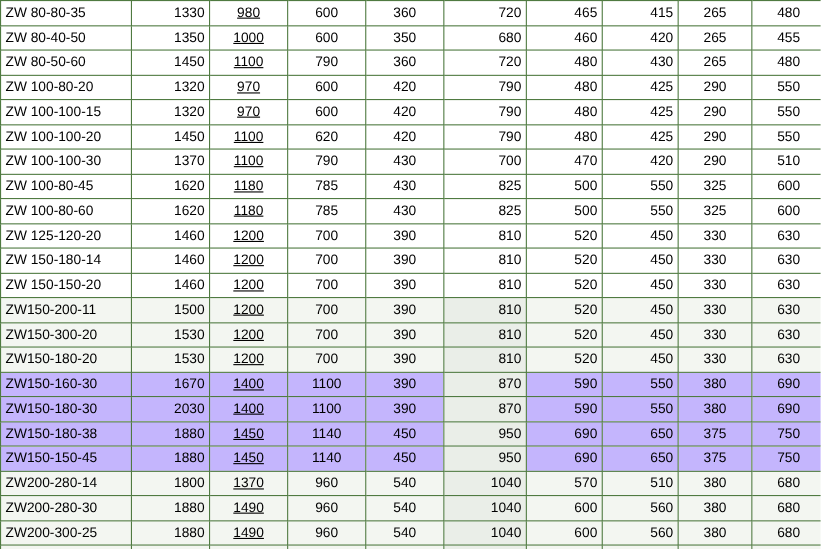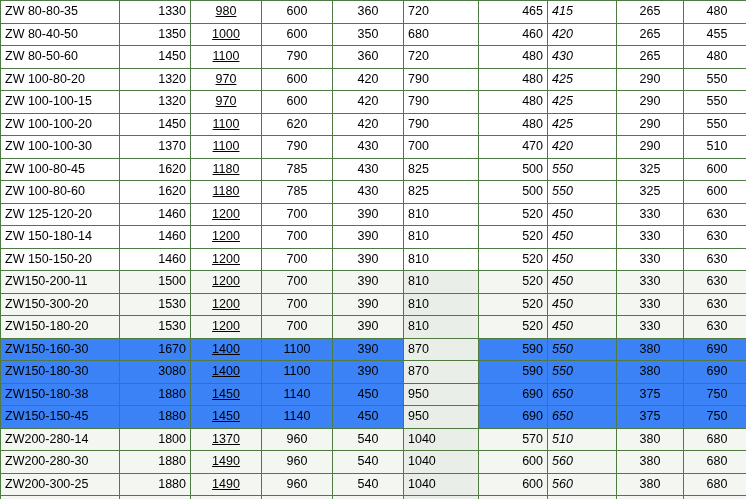--- a/index.html
+++ b/index.html
@@ -28,28 +28,28 @@
     line-height: 21.5px;
     white-space: nowrap;
     overflow: hidden;
   }
   
   .c0 { text-align: left;   width: 110px; }
   .c1 { text-align: right;  width: 62px; }
   .c2 { text-align: center;  width: 62px; text-decoration: underline; }
   .c3 { text-align: center;  width: 62px; }
   .c4 { text-align: center;  width: 62px; }
-  .c5 { text-align: left;  width: 66px; margin-top: 19px; }
+  .c5 { text-align: right;  width: 66px; margin-top: 19px; }
   .c6 { text-align: right;  width: 60px; }
-  .c7 { text-align: left;  width: 60px; font-style: italic; }
+  .c7 { text-align: right;  width: 60px; }
   .c8 { text-align: center;  width: 58px; }
   .c9 { text-align: center;  width: 58px; }
   
   tr.shade-a td { background: #f3f6f1; }
-  tr.shade-b td { background: #3b82f6; }
+  tr.shade-b td { background: #c4b5fd; }
   tr.plain td   { background: #ffffff; }
   tr.shade-a td.c5, tr.shade-b td.c5 { background: #eaeee8; }
 </style>
 </head>
 <body>
 
 <table id="spec-table">
   <tbody>
       <tr class="plain">
         <td class="c0">ZW 80-80-35</td>
@@ -238,21 +238,21 @@
         <td class="c3">1100</td>
         <td class="c4">390</td>
         <td class="c5">870</td>
         <td class="c6">590</td>
         <td class="c7">550</td>
         <td class="c8">380</td>
         <td class="c9">690</td>
       </tr>
       <tr class="shade-b">
         <td class="c0">ZW150-180-30</td>
-        <td class="c1">3080</td>
+        <td class="c1">2030</td>
         <td class="c2">1400</td>
         <td class="c3">1100</td>
         <td class="c4">390</td>
         <td class="c5">870</td>
         <td class="c6">590</td>
         <td class="c7">550</td>
         <td class="c8">380</td>
         <td class="c9">690</td>
       </tr>
       <tr class="shade-b">

